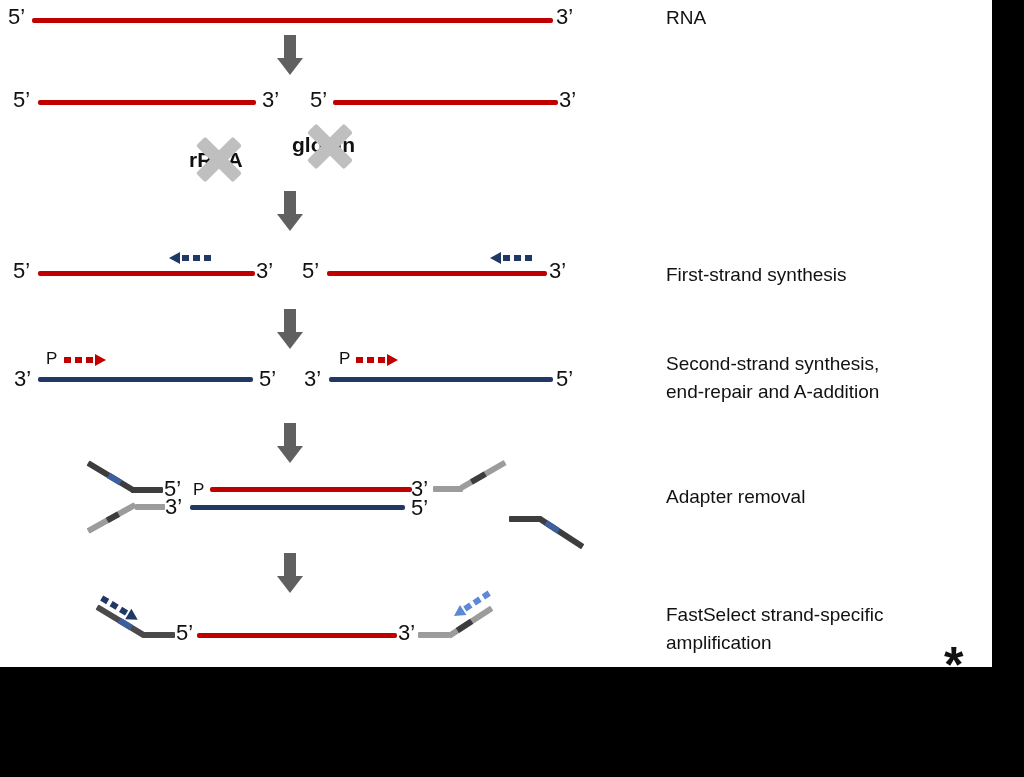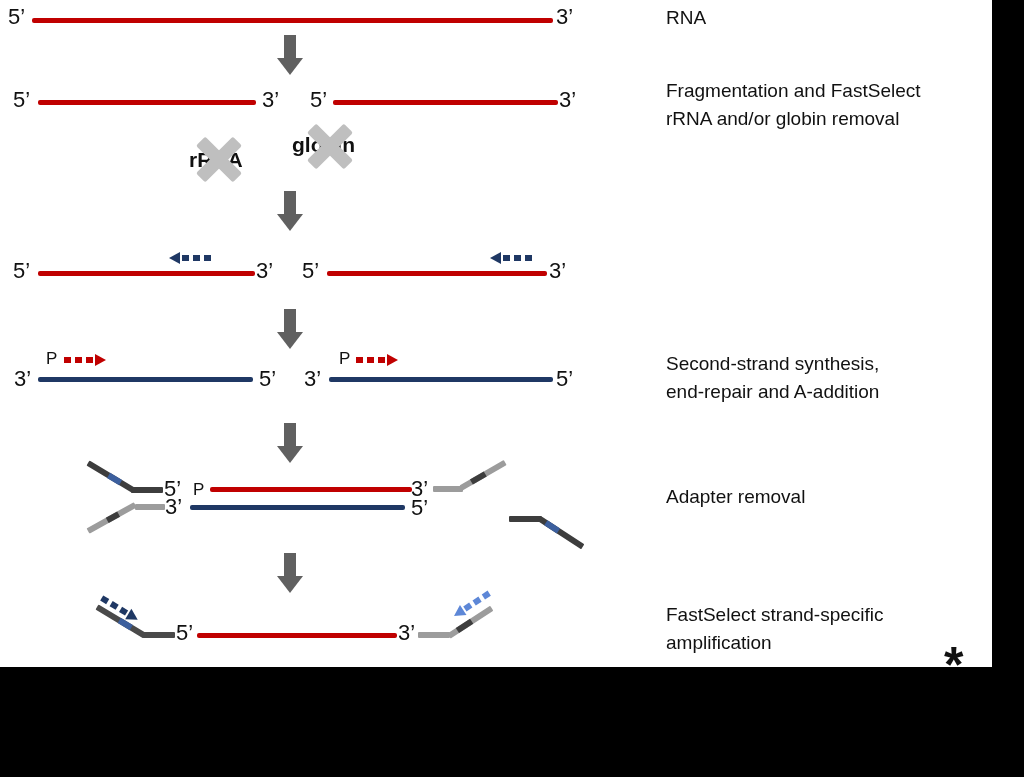--- a/index.html
+++ b/index.html
@@ -54,22 +54,20 @@
       <span class="stem"></span>
       <span class="head"></span>
     </div>
 
   <span class="pr" style="left:13px;top:89px">5’</span>
   <div class="strand red" style="left:38px;top:100px;width:218px"></div>
   <span class="pr" style="left:262px;top:89px">3’</span>
   <span class="pr" style="left:310px;top:89px">5’</span>
   <div class="strand red" style="left:333px;top:100px;width:225px"></div>
   <span class="pr" style="left:559px;top:89px">3’</span>
-  <div class="steplabel" style="top:79px">Fragmentation and FastSelect</div>
-  <div class="steplabel" style="top:107px">rRNA and/or globin removal</div>
 
   <span class="gene" style="left:189px;top:148px">rRNA</span>
   <div class="xbar" style="left:193px;top:153px;transform:rotate(45deg)"></div>
   <div class="xbar" style="left:193px;top:153px;transform:rotate(-45deg)"></div>
 
   <span class="gene" style="left:292px;top:133px">globin</span>
   <div class="xbar" style="left:304px;top:140px;transform:rotate(45deg)"></div>
   <div class="xbar" style="left:304px;top:140px;transform:rotate(-45deg)"></div>
 
   <div class="farrow" style="left:277px;top:191px">
@@ -88,20 +86,21 @@
   <span class="pr" style="left:256px;top:260px">3’</span>
   <span class="pr" style="left:302px;top:260px">5’</span>
   <div class="strand red" style="left:327px;top:271px;width:220px"></div>
   <div class="darrow dnavy" style="left:490px;top:252px">
       <i class="tl"></i>
       <i class="d"></i>
       <i class="d"></i>
       <i class="d"></i>
     </div>
   <span class="pr" style="left:549px;top:260px">3’</span>
+  <div class="steplabel" style="top:263px">First-strand synthesis</div>
 
   <div class="farrow" style="left:277px;top:309px">
       <span class="stem"></span>
       <span class="head"></span>
     </div>
 
   <span class="plabel" style="left:46px;top:350px">P</span>
   <div class="darrow dred" style="left:62px;top:354px">
       <i class="d"></i>
       <i class="d"></i>

